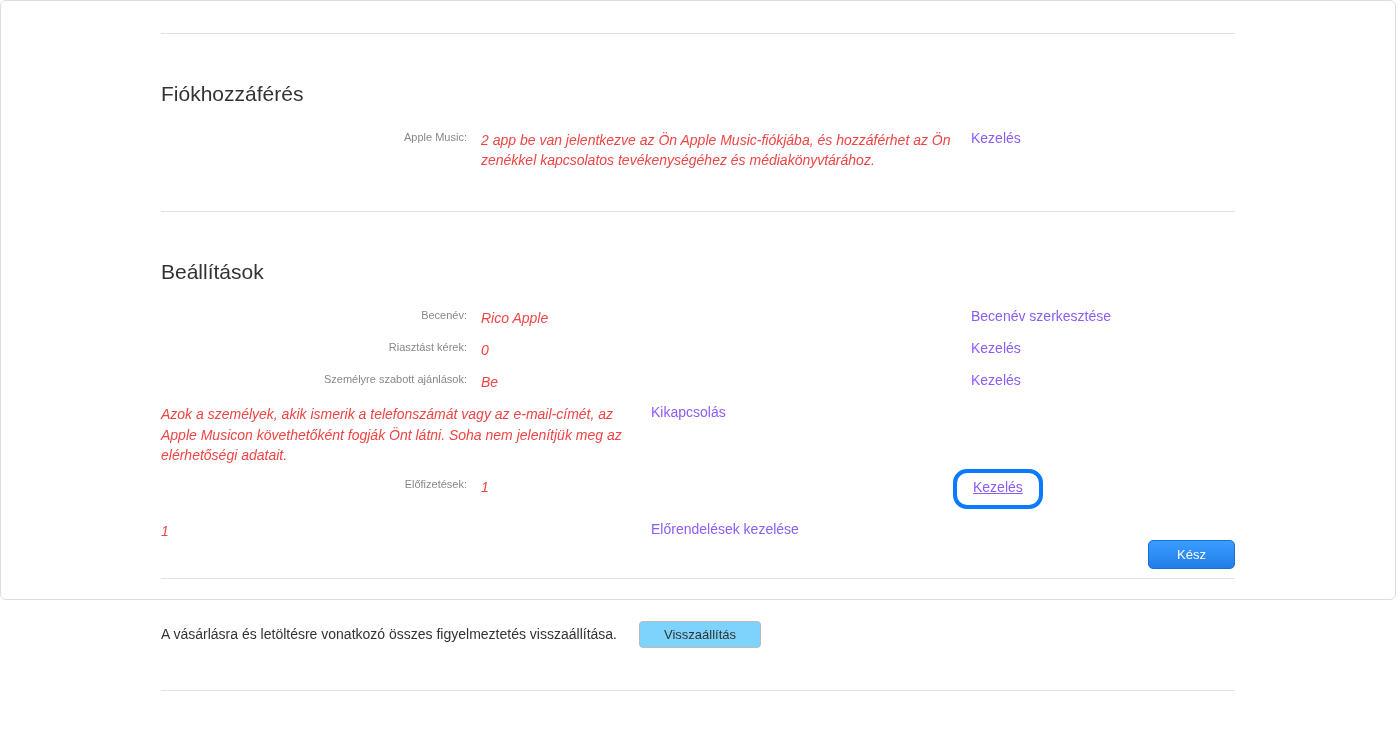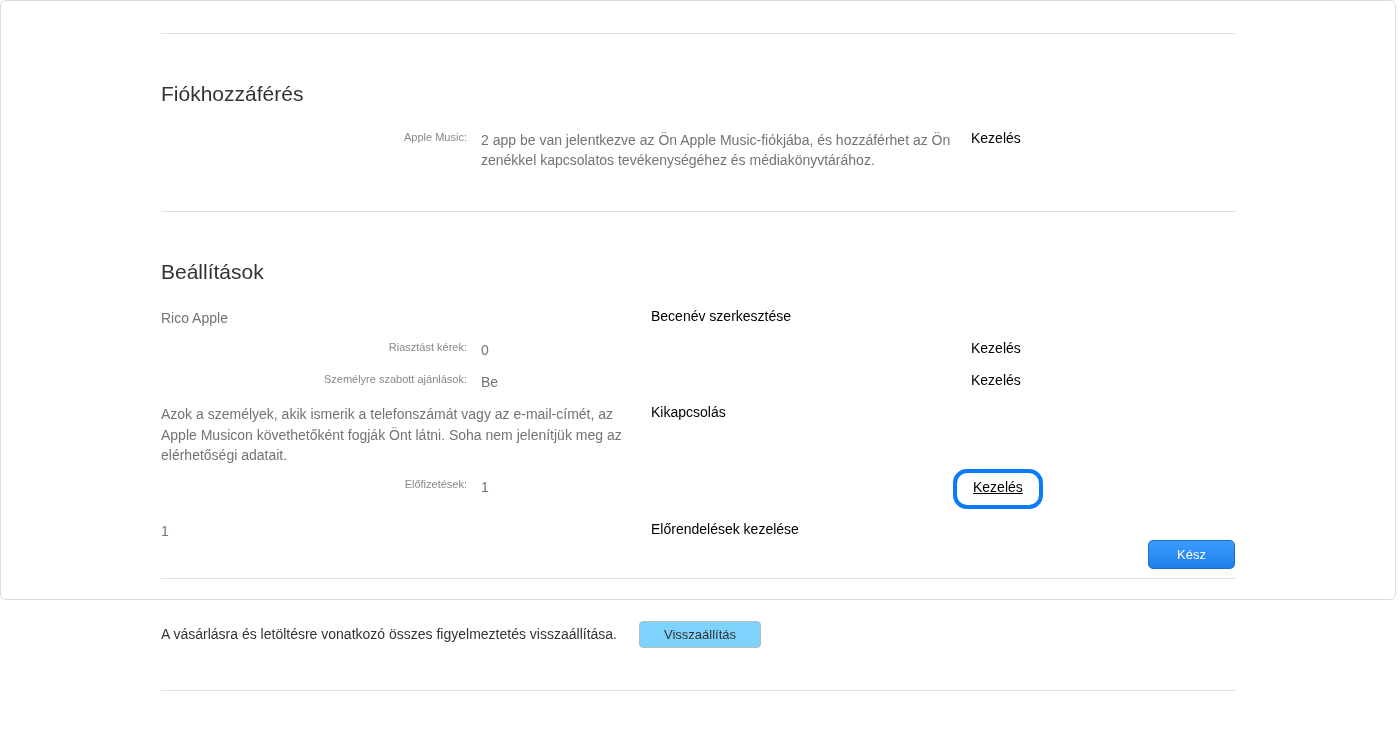--- a/index.html
+++ b/index.html
@@ -43,31 +43,32 @@
     .label {
       flex: 0 0 320px;
       text-align: right;
       color: #888;
       font-size: 11px;
       padding-right: 14px;
       padding-top: 1px;
     }
     .value {
       flex: 0 0 490px;
-      color: #737373;
+      color: #ef4444;
       font-size: 14px;
       line-height: 1.45;
       padding-right: 18px;
+      font-style: italic;
     }
     .action {
       flex: 0 0 auto;
       font-size: 14px;
     }
     .link {
-      color: #000000;
+      color: #8b5cf6;
       cursor: pointer;
     }
     .highlight-ring {
       display: inline-block;
       border: 4px solid #0a7aff;
       border-radius: 14px;
       padding: 6px 16px 10px 16px;
       margin-top: -8px;
       margin-left: -18px;
     }
@@ -128,20 +129,21 @@
       <div class="action">
         <span class="link">Kezelés</span>
       </div>
     </div>
 
     <div class="divider sec1-bottom-divider"></div>
 
     <h2 class="section-title">Beállítások</h2>
 
     <div class="row">
+      <div class="label">Becenév:</div>
       <div class="value">Rico Apple</div>
       <div class="action">
         <span class="link">Becenév szerkesztése</span>
       </div>
     </div>
 
     <div class="row">
       <div class="label">Riasztást kérek:</div>
       <div class="value">0</div>
       <div class="action">

